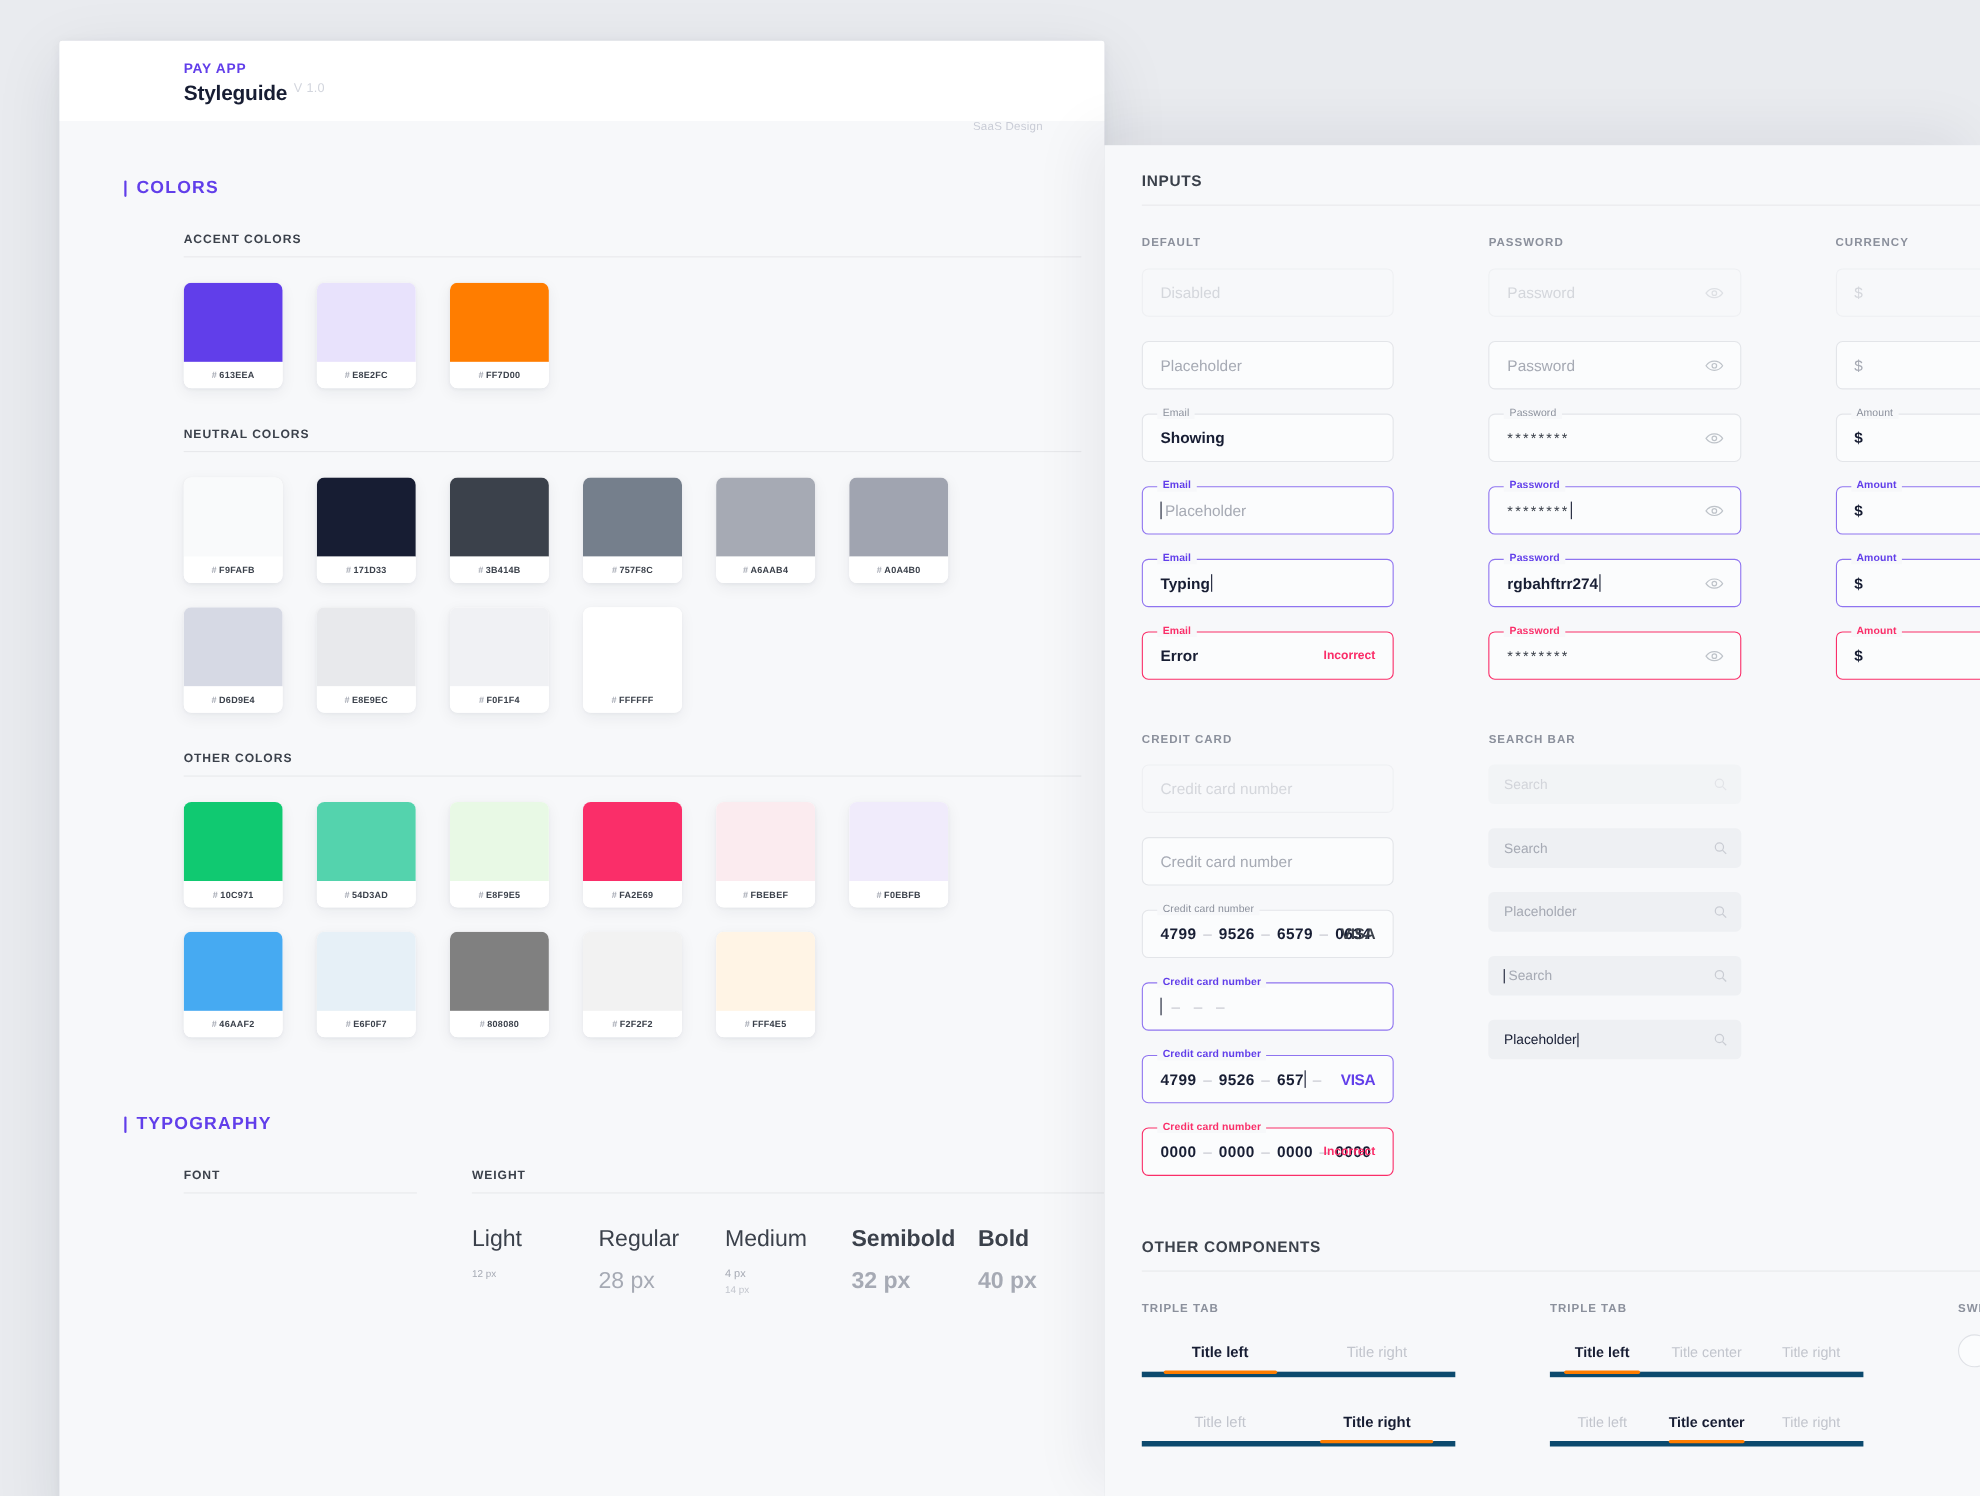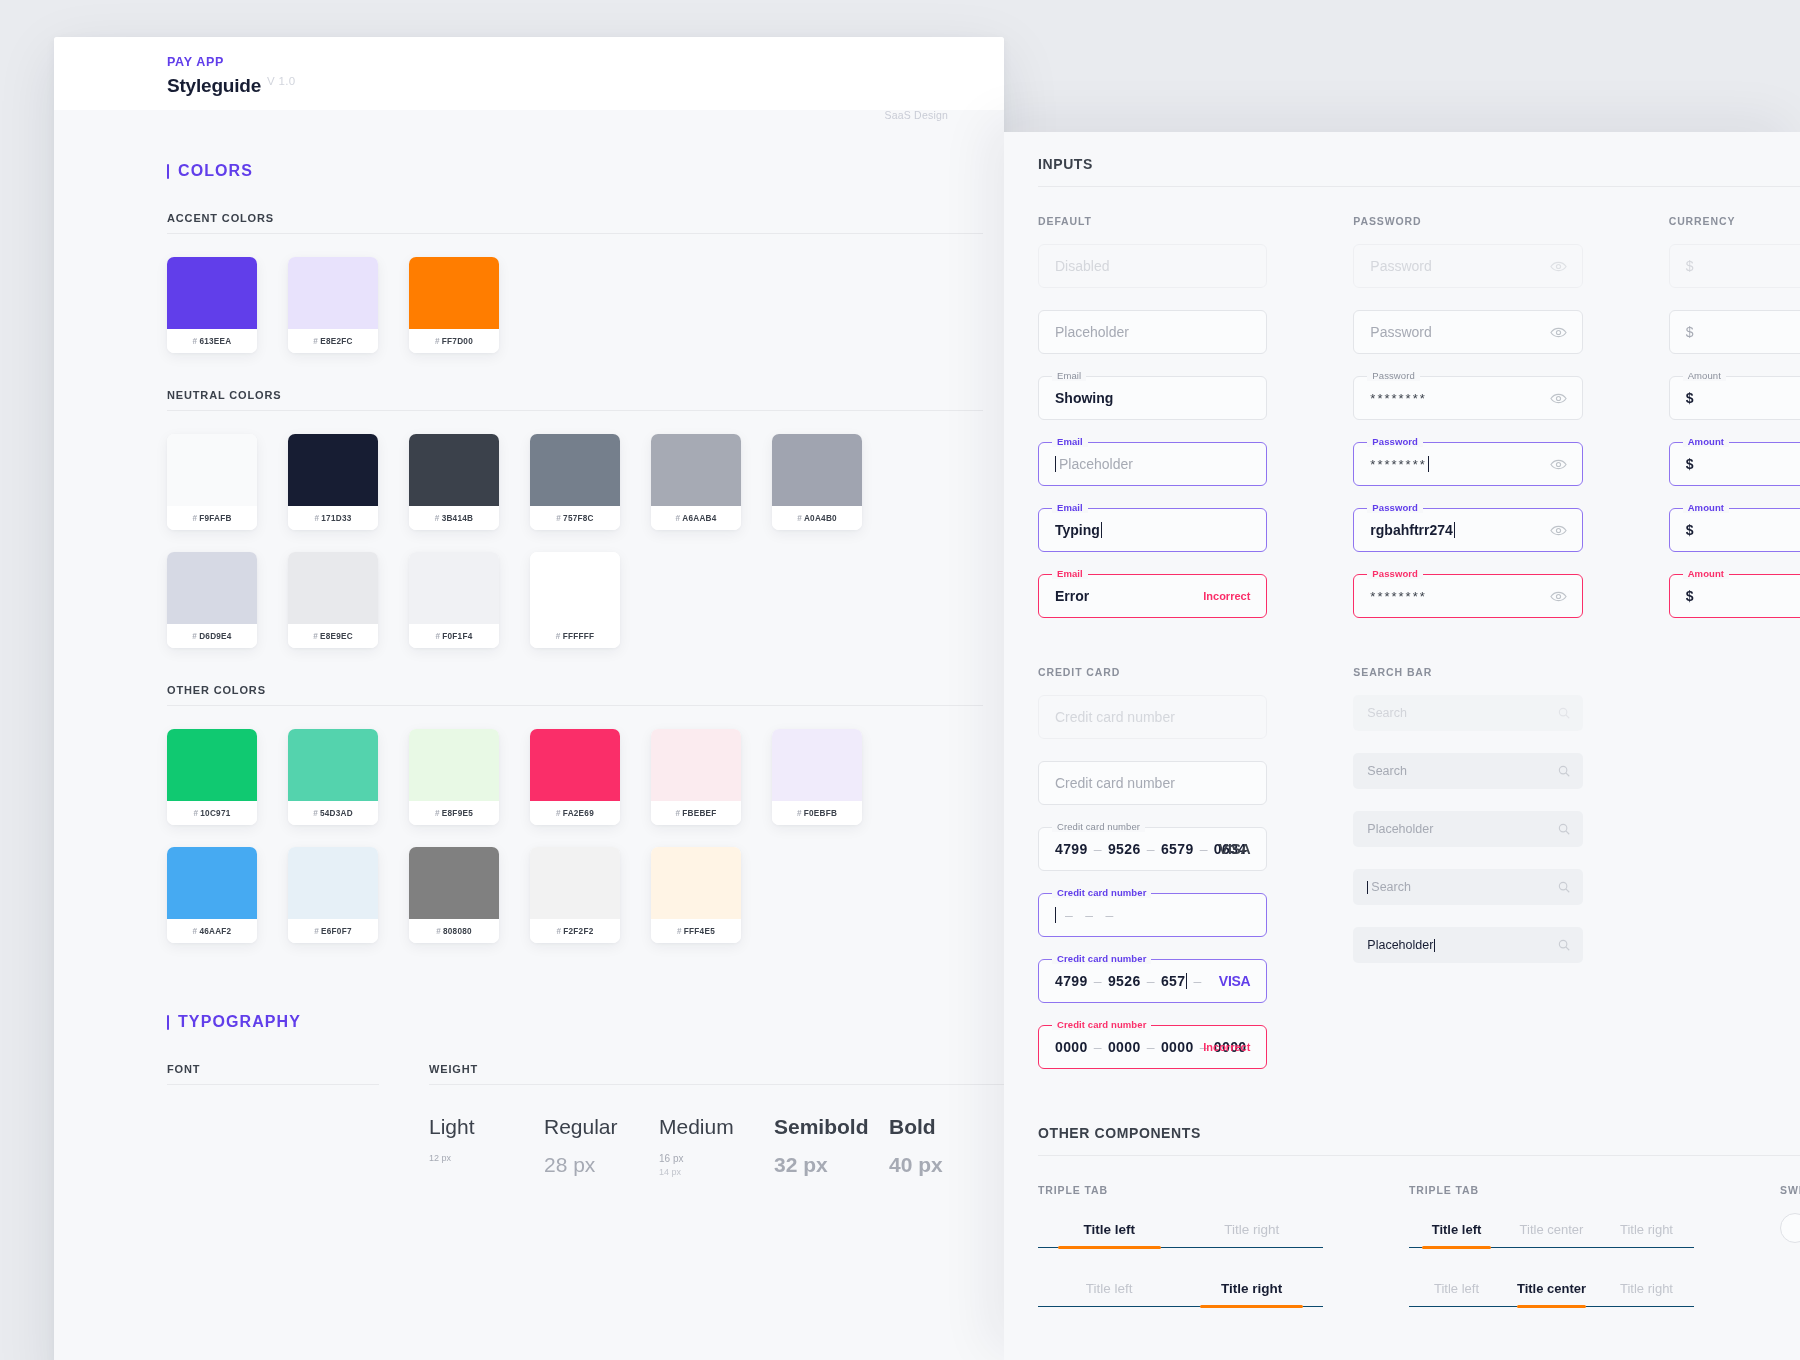--- a/index.html
+++ b/index.html
@@ -34,21 +34,21 @@
   .title-ver { font-size: 11.5px; color: #d2d5dd; margin-left: 6px; letter-spacing: 0.3px; }
   .header-right {
     position: absolute; right: 56px; top: 72px;
     font-size: 10.5px; color: #c9ccd6; letter-spacing: 0.2px;
   }
 
   .lc-body { padding: 0 0 0 0; }
 
   .section-head {
     display: flex; align-items: center;
-    margin: 52px 0 0 113px;
+    margin: 52px 0 0 59px;
   }
   .section-bar {
     width: 2px; height: 15px; background: #613EEA; margin-right: 9px; border-radius: 1px;
   }
   .section-title {
     font-size: 16px; font-weight: 700; letter-spacing: 1.1px; color: #613EEA;
   }
 
   .sub-head {
     margin: 0 0 0 113px; width: 816px;
@@ -162,21 +162,21 @@
     margin-bottom: 22px; font-size: 12.5px; color: #A6AAB4;
   }
   .sbar.dim { opacity: .45; }
   .sbar .s-ico {
     position: absolute; right: 13px; width: 12px; height: 12px; opacity: .5;
   }
 
   
   .tabs-wrap { width: 285px; margin-bottom: 24px; }
   .tabs {
-    display: flex; border-bottom: 1px solid #0c4a6e; position: relative;
+    display: flex; border-bottom: 5px solid #0c4a6e; position: relative;
   }
   .tab {
     flex: 1; text-align: center; padding: 9px 0 10px;
     font-size: 13.5px; color: #c2c5cd; position: relative;
   }
   .tab.active { color: #171D33; font-weight: 700; }
   .tab.active::after {
     content: ""; position: absolute; left: 14%; right: 14%; bottom: -1.5px;
     height: 2.5px; background: #FF7D00; border-radius: 2px;
   }
@@ -352,21 +352,21 @@
               <div class="weight-item">
                 <div class="w-name" style="font-weight: 300;">Light</div>
                 <div class="w-size" style="font-size: 9px; font-weight: 300;">12 px</div>
               </div>
               <div class="weight-item">
                 <div class="w-name" style="font-weight: 400;">Regular</div>
                 <div class="w-size" style="font-size: 21px; font-weight: 400;">28 px</div>
               </div>
               <div class="weight-item">
                 <div class="w-name" style="font-weight: 500;">Medium</div>
-                <div class="w-size" style="font-size: 10px; font-weight: 500;">16 px</div>
+                <div class="w-size" style="font-size: 10px; font-weight: 500;">4 px</div>
                 <div class="w-sub">14 px</div>
               </div>
               <div class="weight-item">
                 <div class="w-name" style="font-weight: 600;">Semibold</div>
                 <div class="w-size" style="font-size: 21px; font-weight: 600;">32 px</div>
               </div>
               <div class="weight-item">
                 <div class="w-name" style="font-weight: 700;">Bold</div>
                 <div class="w-size" style="font-size: 21px; font-weight: 700;">40 px</div>
               </div>

